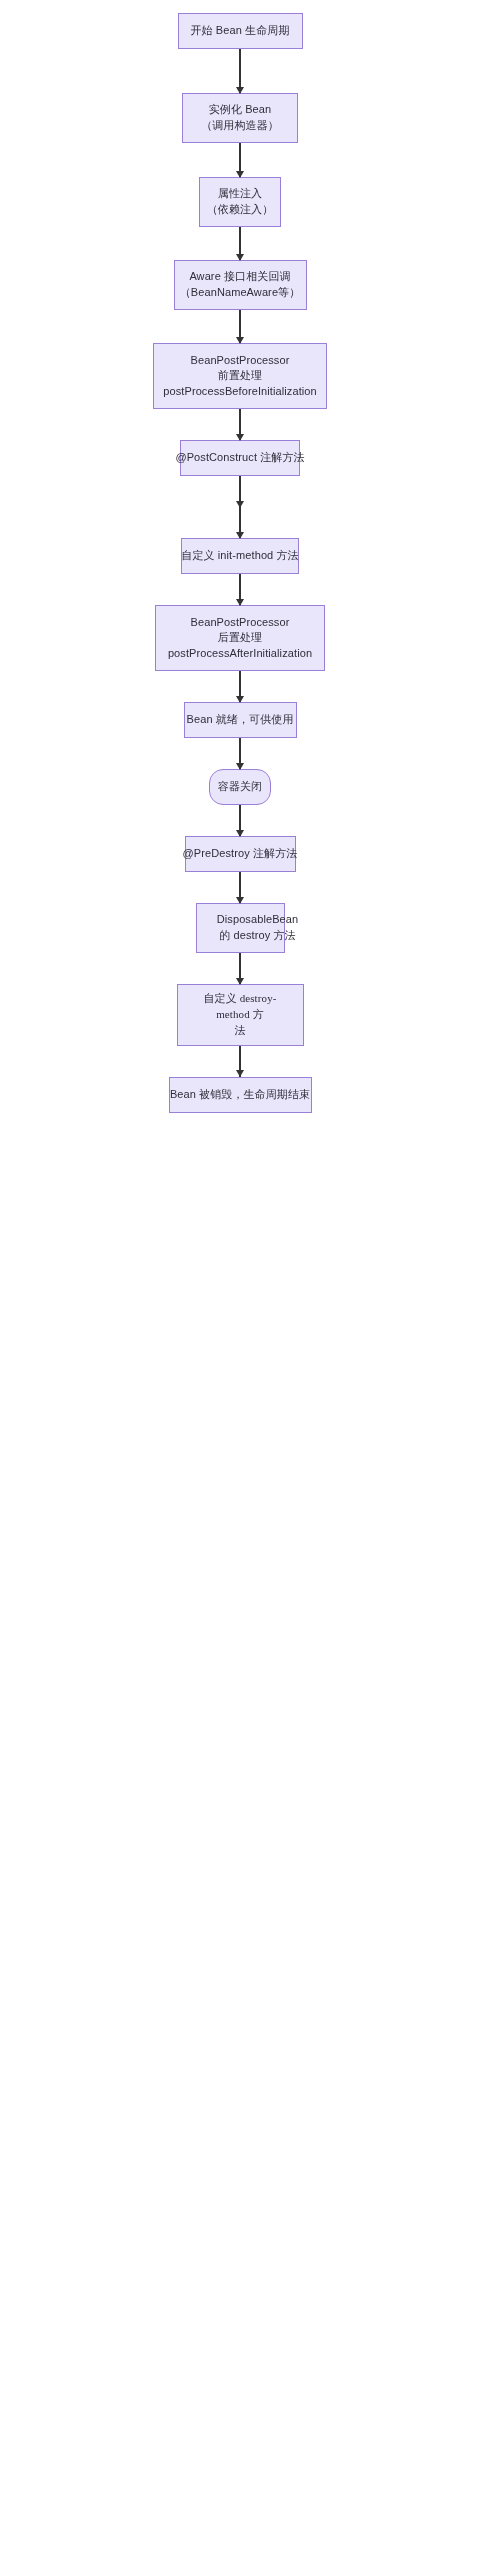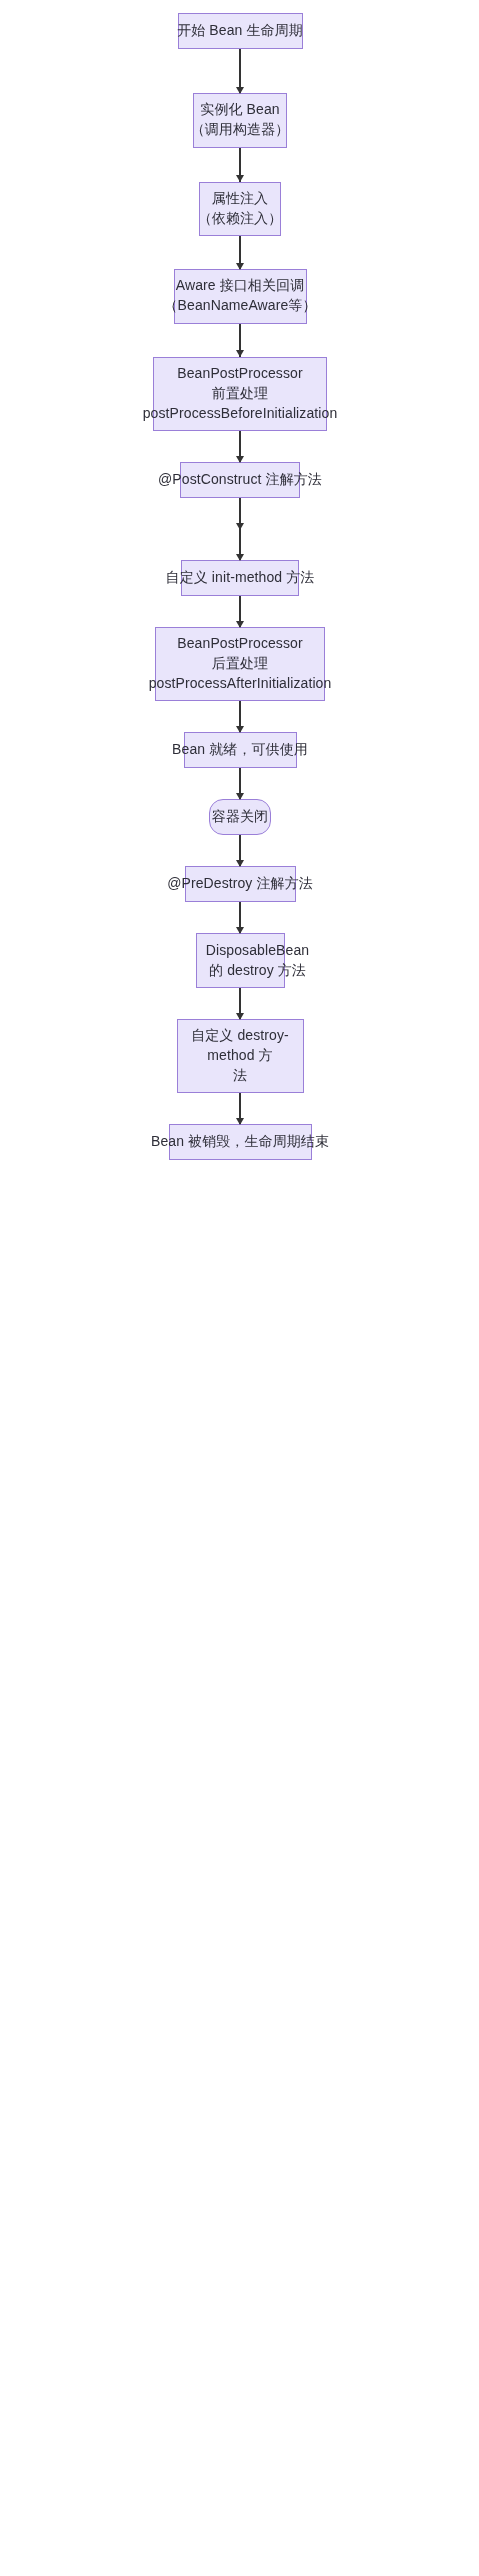--- a/index.html
+++ b/index.html
@@ -26,30 +26,31 @@
     box-sizing: border-box;
     background: #e9e5fb;
     border: 1.1px solid #9a7fd8;
     color: #2e2e38;
     display: flex;
     flex-direction: column;
     align-items: center;
     justify-content: center;
     text-align: center;
     line-height: 1.42;
-    font-size: 14px;
+    font-size: 11px;
     letter-spacing: 0.1px;
     padding: 6.4px 10px;
   }
   .node .line {
     display: block;
     white-space: nowrap;
   }
   .node .line.wrap {
     white-space: normal;
+    font-family: Liberation Serif, serif;
   }
   .connector {
     position: relative;
     width: 1.4px;
     background: #333333;
     flex: none;
   }
   .connector .arrowhead {
     position: absolute;
     left: 50%;
@@ -66,21 +67,21 @@
 <body>
 
 <div id="flowchart">
     <div style="height: 13px; flex: 0 0 auto;"></div>
     <div class="node" style="width: 125px; min-height: 36px;">
       <span class="line">开始 Bean 生命周期</span>
     </div>
     <div class="connector" style="height: 44px;">
       <span class="arrowhead"></span>
     </div>
-    <div class="node" style="width: 94px; min-height: 50px;">
+    <div class="node" style="width: 116px; min-height: 50px;">
       <span class="line">实例化 Bean</span>
       <span class="line">（调用构造器）</span>
     </div>
     <div class="connector" style="height: 34px;">
       <span class="arrowhead"></span>
     </div>
     <div class="node" style="width: 82px; min-height: 50px;">
       <span class="line">属性注入</span>
       <span class="line">（依赖注入）</span>
     </div>

